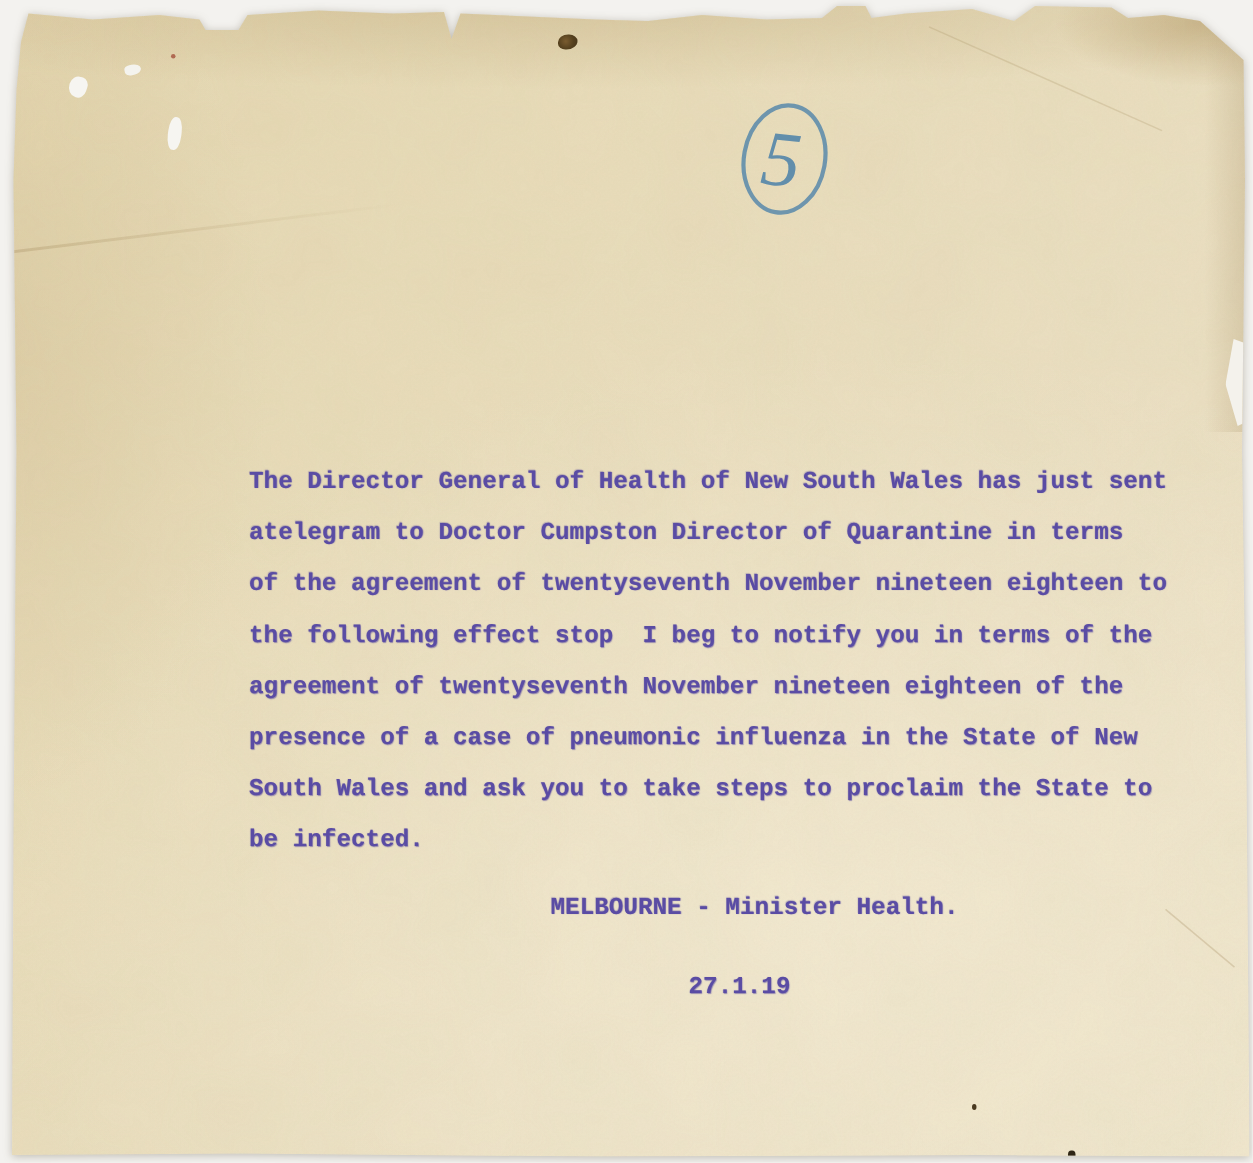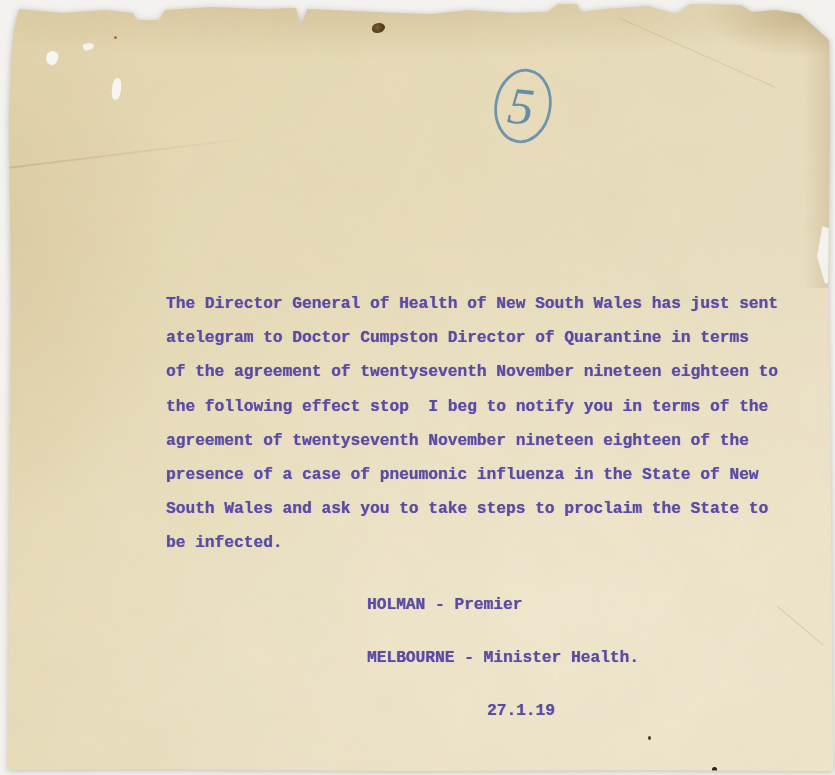--- a/index.html
+++ b/index.html
@@ -96,28 +96,28 @@
     text-shadow: 0.4px 0.4px 0.7px rgba(86,72,158,0.55), -0.3px -0.3px 0.6px rgba(86,72,158,0.30);
   }
   .header-block {
     position: absolute; left: 398px; top: 160px;
     font-size: 16.2px; line-height: 18.8px; white-space: pre;
   }
   .header-line-2 { margin-left: 89px; }
   .header-line-3 { margin-left: 156px; }
 
   .body-block {
-    position: absolute; left: 166px; top: 287px;
+    position: absolute; left: 166px; top: 304px;
     font-size: 16.2px; line-height: 34.2px; white-space: pre;
   }
   .signature-block {
     position: absolute; left: 367px; top: 561px;
     font-size: 16.2px; line-height: 17.8px; white-space: pre;
   }
-  .signature-date { margin-left: 120px; }
+  .signature-date { margin-left: 92px; }
 
   .stamp-svg { position: absolute; left: 478px; top: 62px; }
 </style>
 </head>
 <body>
 
 <div class="scene">
 
   <div class="paper-wrap">
     <div class="paper">
@@ -151,20 +151,19 @@
 
       <svg class="stamp-svg" width="92" height="88" viewBox="0 0 92 88">
         <ellipse cx="45" cy="44" rx="27" ry="36" transform="rotate(10 45 44)" fill="none" stroke="#4b81a9" stroke-width="2.8" stroke-linecap="round" opacity="0.78"></ellipse>
         <text x="30" y="62" font-family="Liberation Serif, DejaVu Serif, serif" font-style="italic" font-size="52" fill="#4b81a9" opacity="0.85" transform="rotate(6 46 44)">5</text>
       </svg>
 
 
       <div class="body-block ink"><div class="body-line">The Director General of Health of New South Wales has just sent</div><div class="body-line">atelegram to Doctor Cumpston Director of Quarantine in terms</div><div class="body-line">of the agreement of twentyseventh November nineteen eighteen to</div><div class="body-line">the following effect stop  I beg to notify you in terms of the</div><div class="body-line">agreement of twentyseventh November nineteen eighteen of the</div><div class="body-line">presence of a case of pneumonic influenza in the State of New</div><div class="body-line">South Wales and ask you to take steps to proclaim the State to</div><div class="body-line">be infected.</div></div>
 
       <div class="signature-block ink">
-        <div>HOLMAN - Premier</div>
         <div>MELBOURNE - Minister Health.</div>
         <div class="signature-date">27.1.19</div>
       </div>
 
     </div>
   </div>
 </div>
 
 </body></html>

